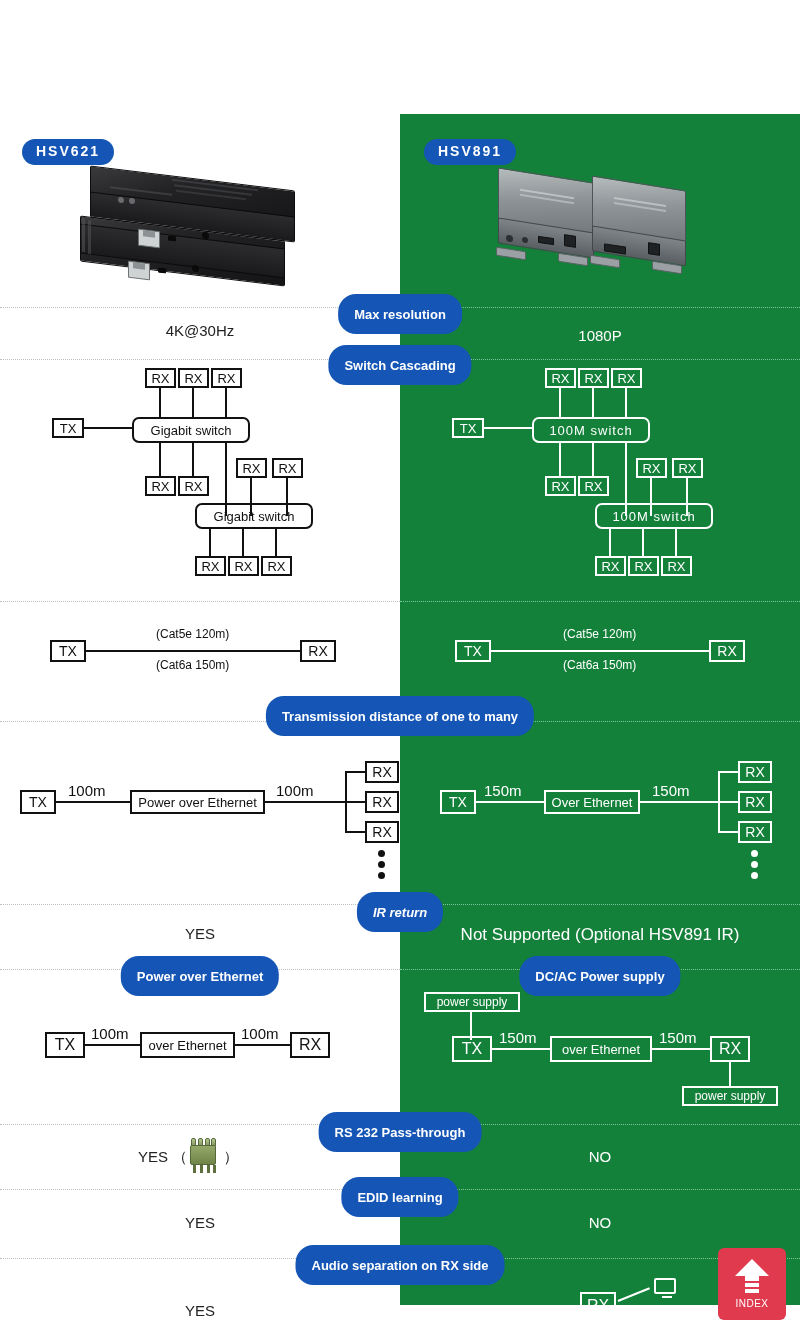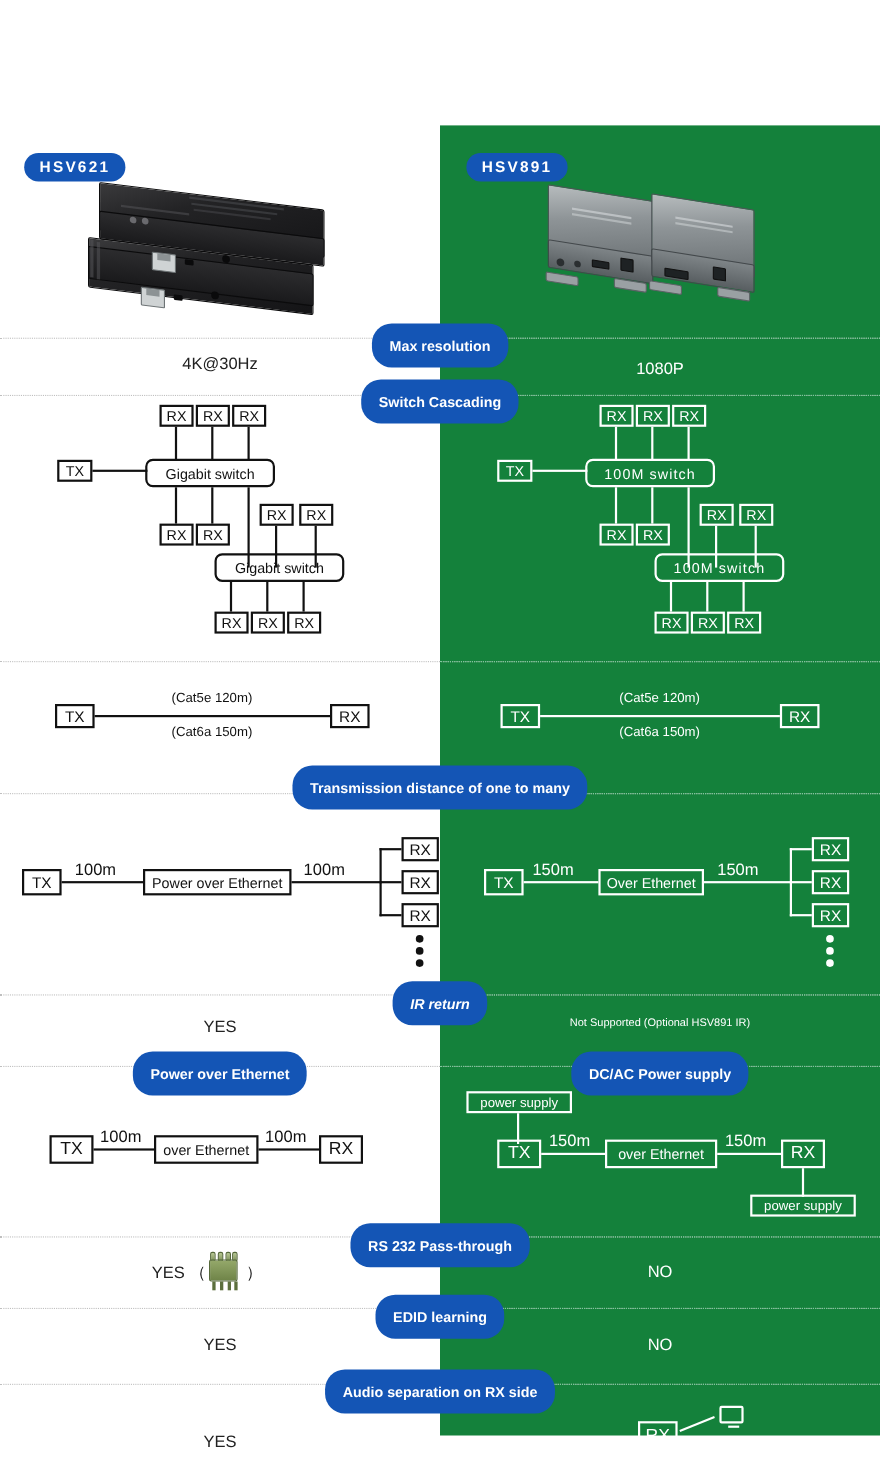--- a/index.html
+++ b/index.html
@@ -386,21 +386,21 @@
     <div class="dot" style="left:311px; top:90px; width:7px; height:7px;"></div>
     <div class="dot" style="left:311px; top:101px; width:7px; height:7px;"></div>
     <div class="dot" style="left:311px; top:112px; width:7px; height:7px;"></div>
   </div>
 
   <div class="divider" style="top:904px;">
       <div class="dg"></div>
     </div>
   <div class="sec-pill" style="top:892px;font-style:italic;">IR return</div>
   <div class="val left" style="top:925px;">YES</div>
-  <div class="val right" style="top:925px; font-size:10px;">Not Supported (Optional HSV891 IR)</div>
+  <div class="val right" style="top:925px; font-size:17px;">Not Supported (Optional HSV891 IR)</div>
 
   <div class="divider" style="top:969px;">
       <div class="dg"></div>
     </div>
   <div class="sec-pill" style="top:956px; left:200px;">Power over Ethernet</div>
   <div class="sec-pill" style="top:956px; left:600px;">DC/AC Power supply</div>
 
   <div class="diag dk" style="left:45px; top:1028px; width:330px; height:40px;">
     <div class="nodebox" style="left:0px; top:4px; width:40px; height:26px; font-size:16px;">TX</div>
     <div class="ln" style="left:40px; top:16px; width:55px; height:2px;"></div>
@@ -469,14 +469,23 @@
     <div class="ln" style="left:38px; top:34px; width:34px; height:2px; transform:rotate(22deg); transform-origin:left center;"></div>
     <div class="monitor" style="left:74px; top:0px;"></div>
     <div style="position:absolute; left:74px; top:34px; width:26px; height:16px;">
       <div class="spk-rect"></div>
       <div class="spk-tri"></div>
       <div class="spk-wave" style="left:13px; top:3px; width:6px; height:10px;"></div>
       <div class="spk-wave" style="left:16px; top:0px; width:9px; height:16px;"></div>
     </div>
   </div>
 
+  <div class="index-btn">
+    <div class="index-arrow">
+      <div class="head"></div>
+      <div class="stem"></div>
+      <div class="b1"></div>
+      <div class="b2"></div>
+    </div>
+    <div class="index-label">INDEX</div>
+  </div>
 
 </div>
 
 </body></html>

